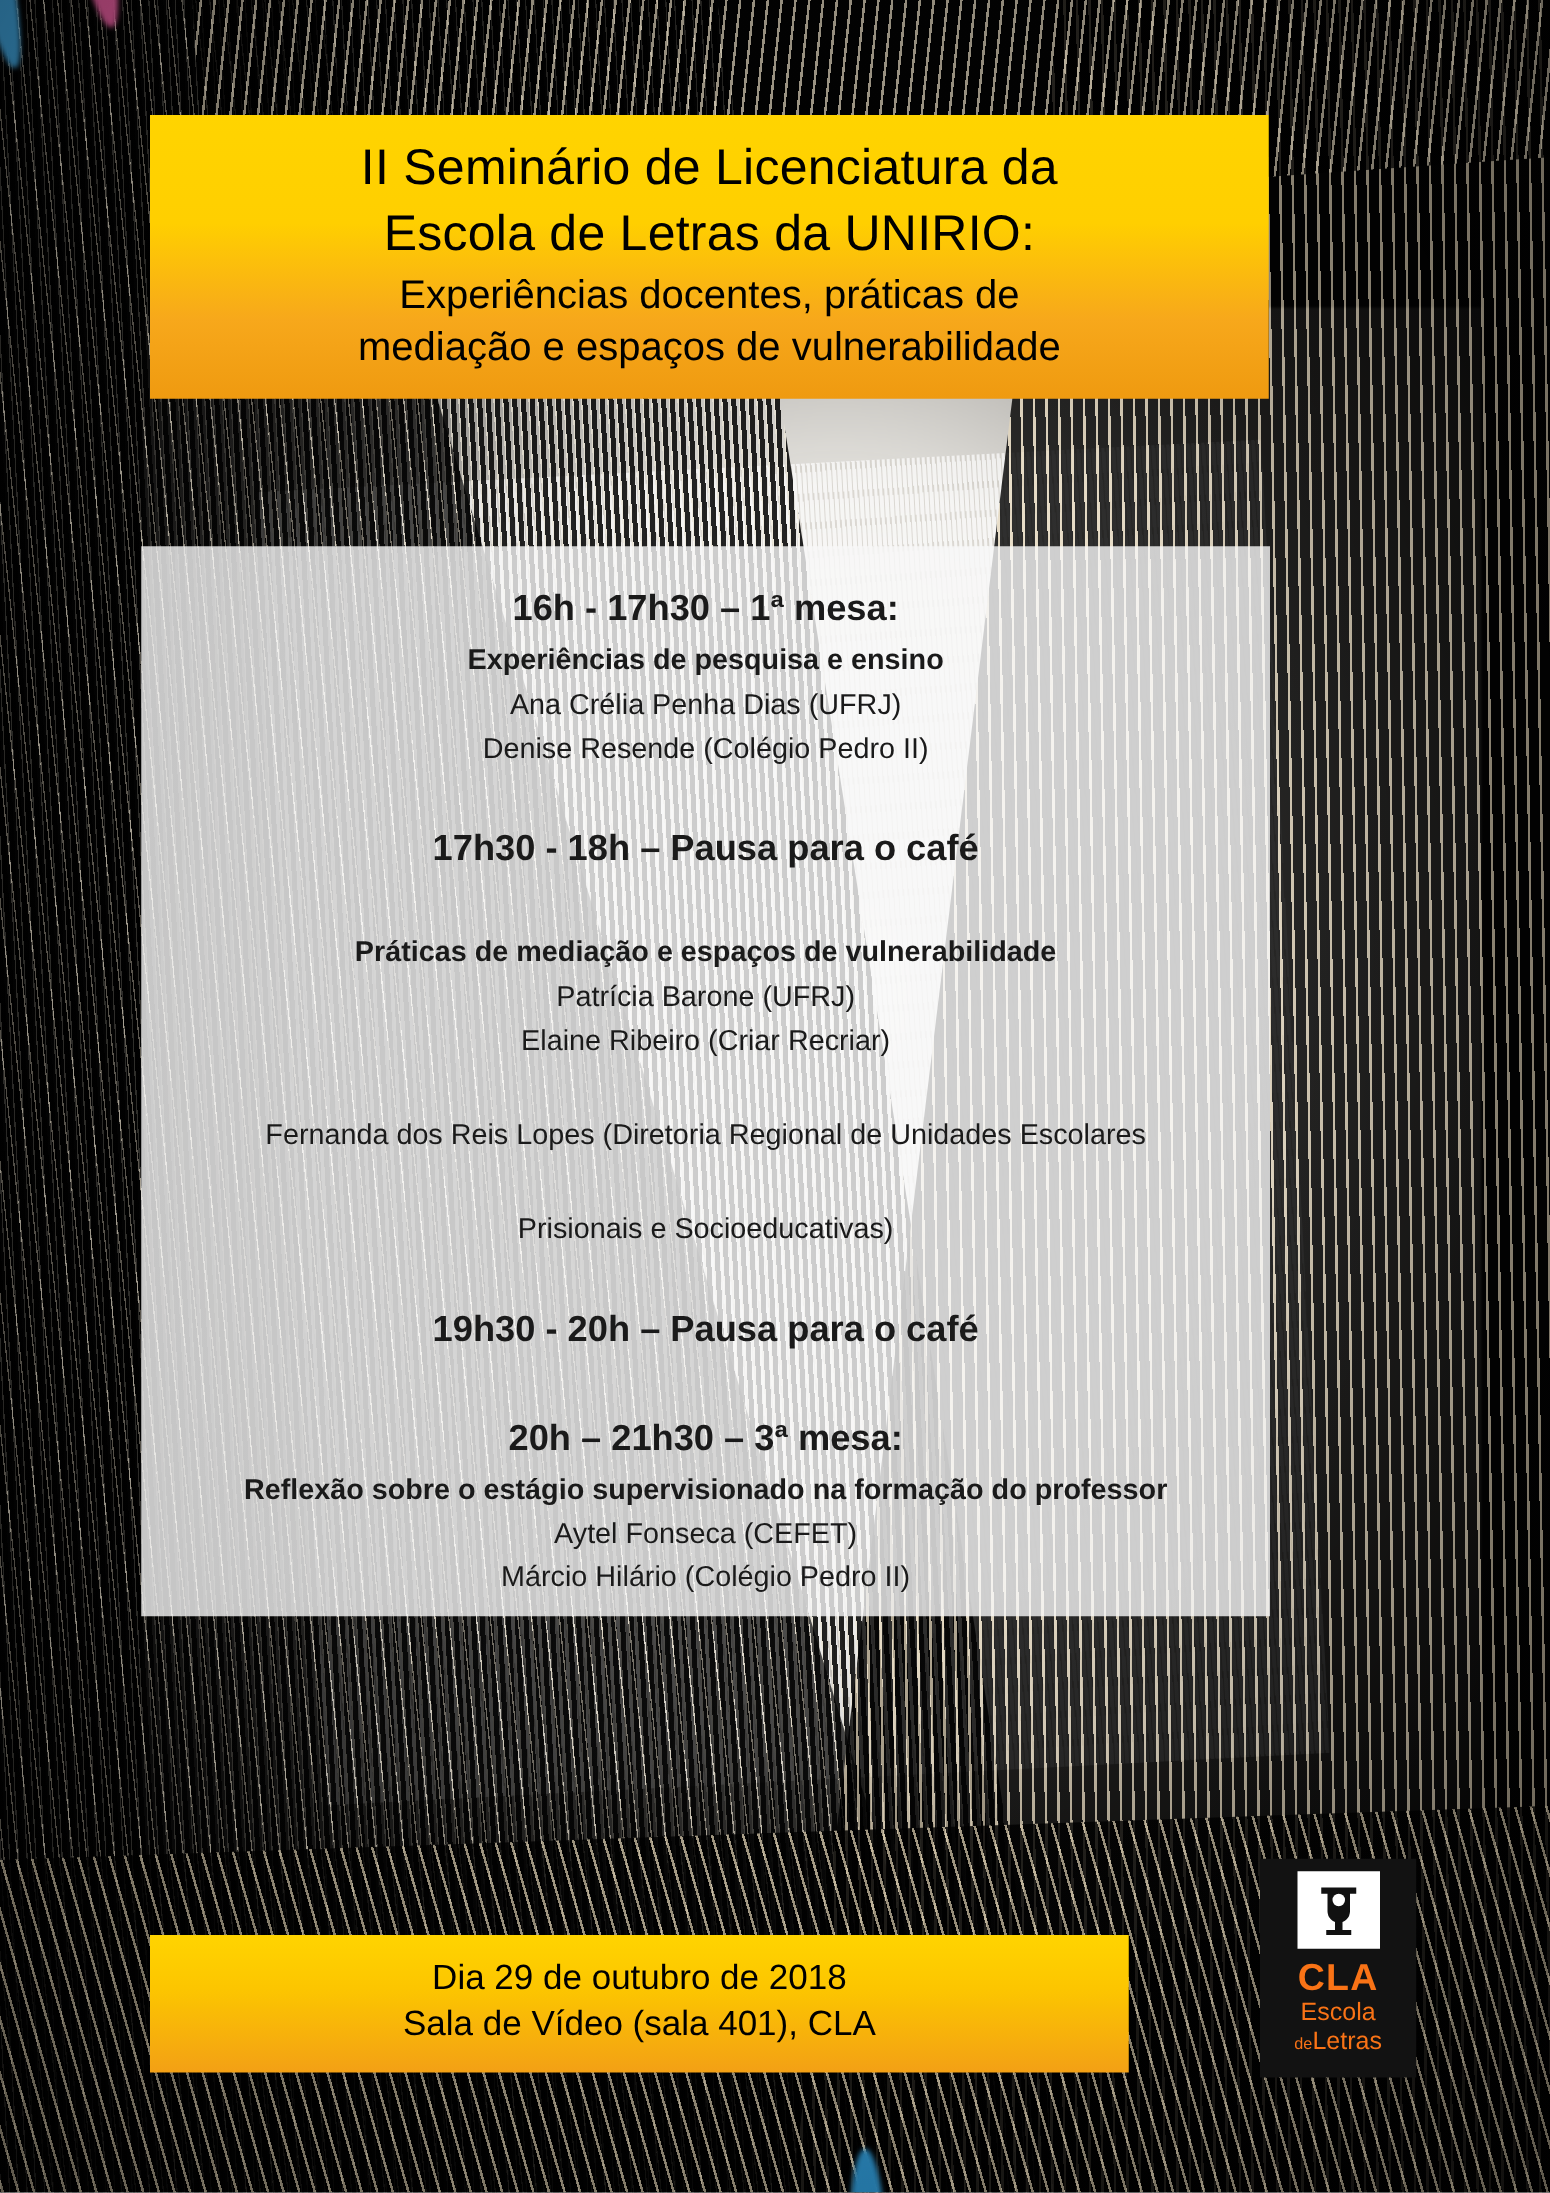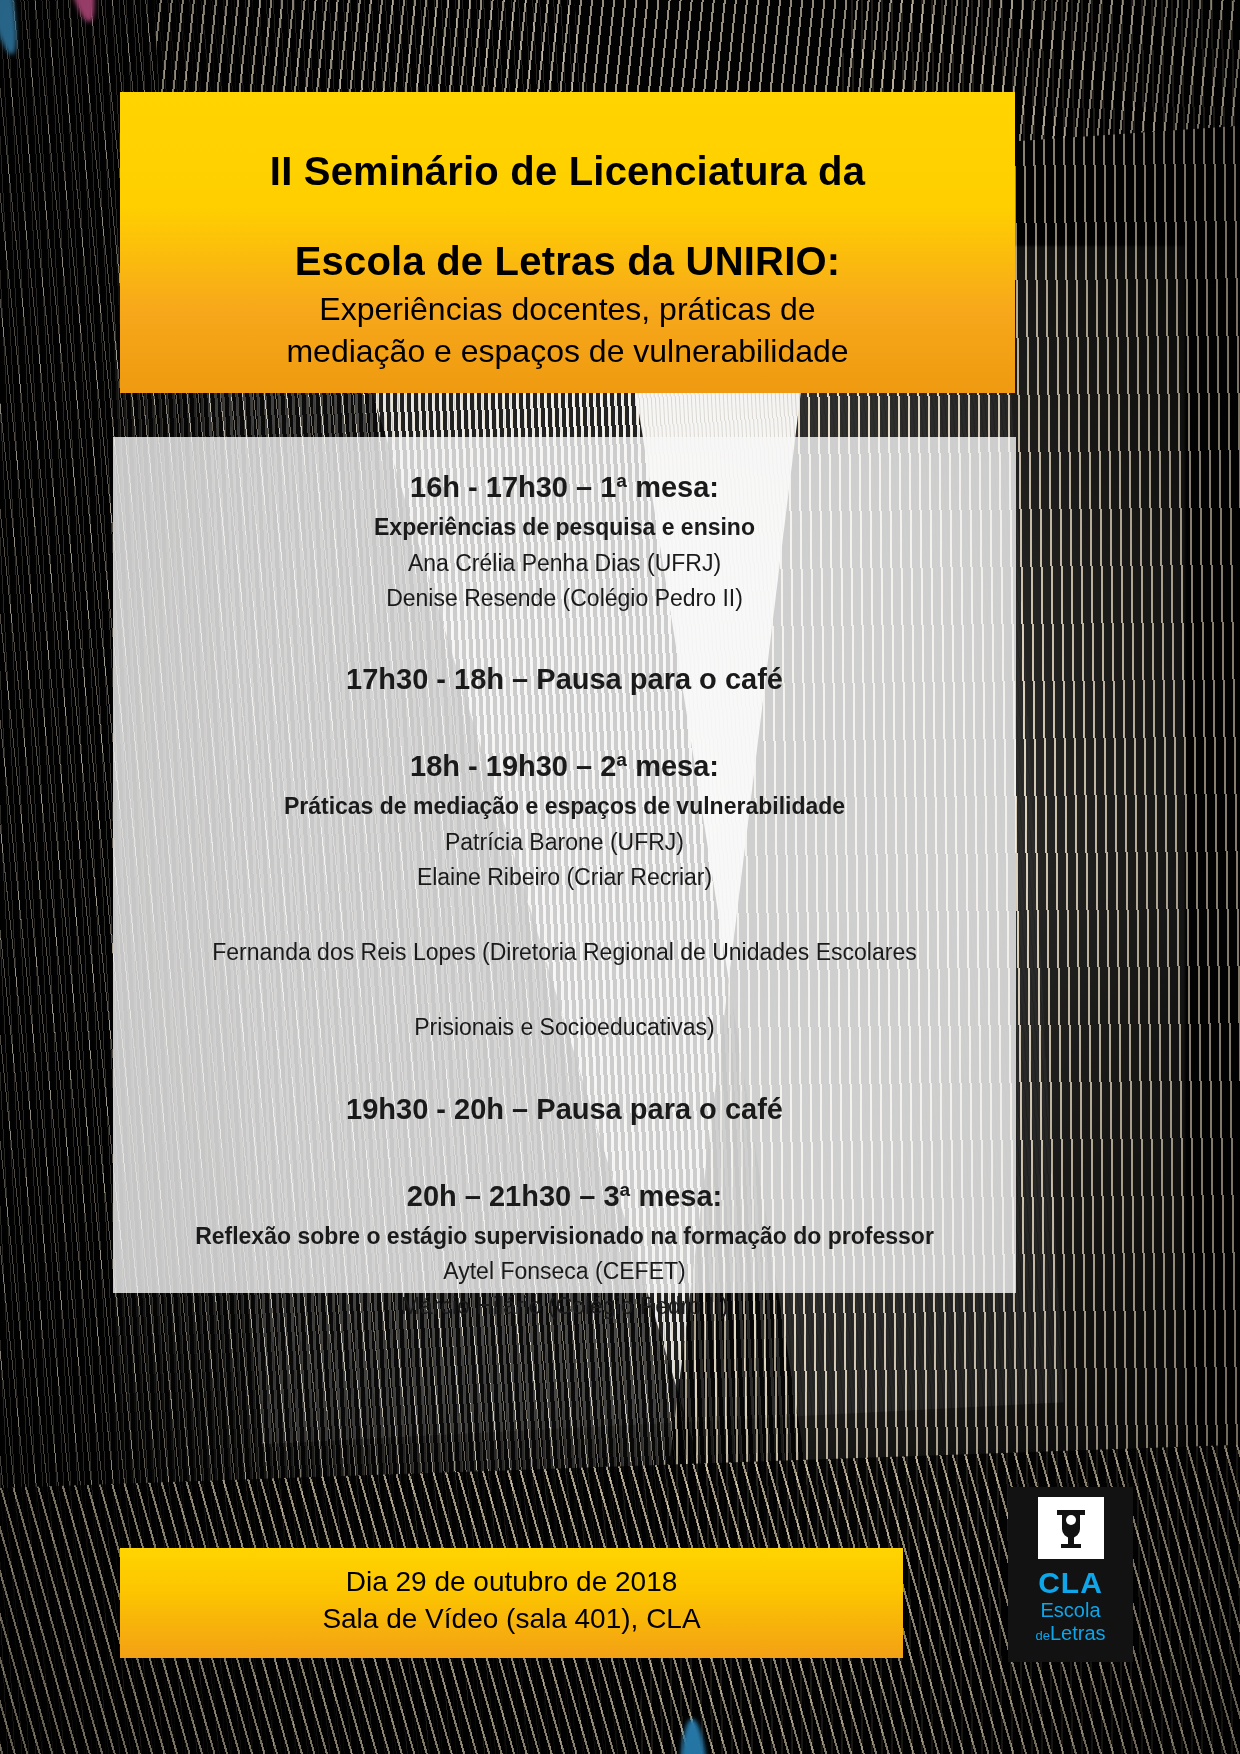--- a/index.html
+++ b/index.html
@@ -165,24 +165,23 @@
     width: 895px;
     padding: 16px 10px 20px 10px;
     background: linear-gradient(180deg, #ffd400 0%, #ffcf00 38%, #f7a81b 72%, #ef9a10 100%);
     text-align: center;
     color: #000;
     box-sizing: border-box;
   }
   .title-line1,
   .title-line2 {
     font-size: 40px;
-    font-weight: bold;
+    font-weight: normal;
     line-height: 1.32;
     letter-spacing: 0.2px;
-    margin-top: 37px;
   }
   .title-line3,
   .title-line4 {
     font-size: 32px;
     font-weight: normal;
     line-height: 1.34;
   }
 
   
   .program {
@@ -234,21 +233,21 @@
   }
 
   
   .logo {
     position: absolute;
     right: 107px;
     bottom: 92px;
     width: 125px;
     height: 175px;
     background: #121212;
-    color: #0ea5e9;
+    color: #f97316;
     display: flex;
     flex-direction: column;
     align-items: center;
     justify-content: flex-start;
     padding-top: 10px;
     box-sizing: border-box;
   }
   .logo-mark {
     width: 66px;
     height: 62px;
@@ -316,21 +315,20 @@
 
     <div class="spacer"></div>
 
     <div class="block">
       <div class="b-time">17h30 - 18h – Pausa para o café</div>
     </div>
 
     <div class="spacer"></div>
 
     <div class="block">
-      <div class="b-time">18h - 19h30 –  2ª mesa:</div>
       <div class="b-theme">Práticas de mediação e espaços de vulnerabilidade</div>
       <div class="b-name">Patrícia Barone (UFRJ)</div>
       <div class="b-name">Elaine Ribeiro (Criar Recriar)</div>
       <div class="b-name wide">Fernanda dos Reis Lopes (Diretoria Regional de Unidades Escolares</div>
       <div class="b-name wide">Prisionais e  Socioeducativas)</div>
     </div>
 
     <div class="spacer"></div>
 
     <div class="block">

